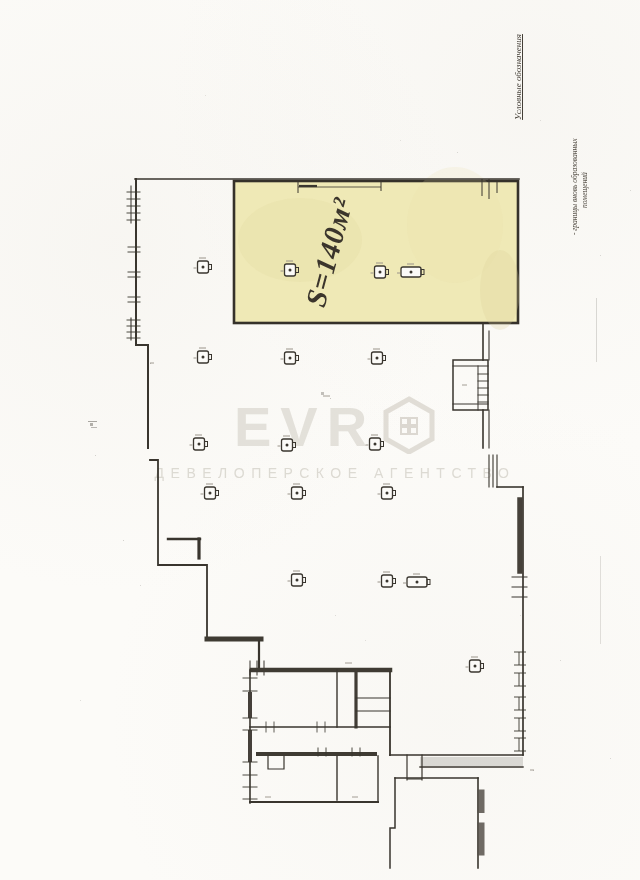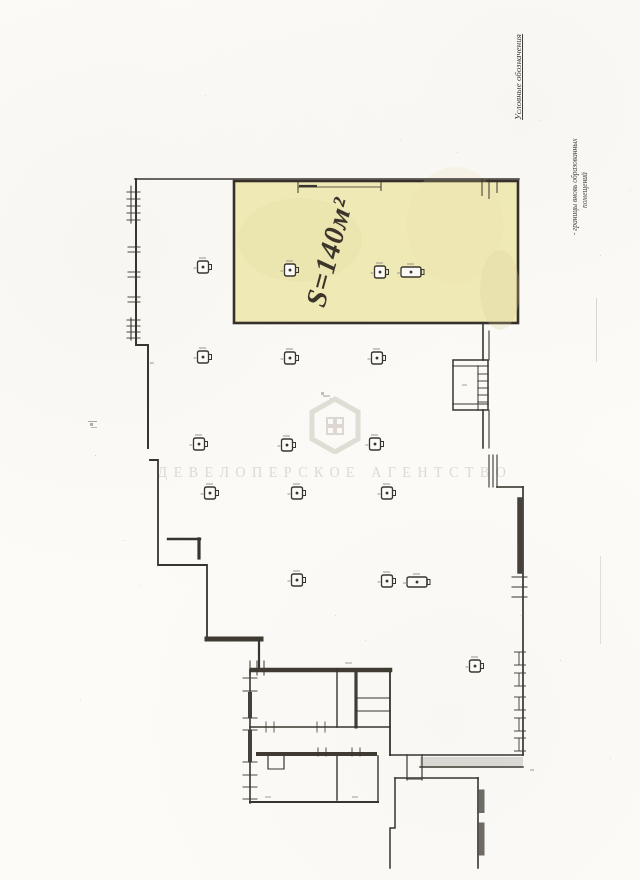--- a/index.html
+++ b/index.html
@@ -38,21 +38,21 @@
     position:absolute;left:130px;top:396px;width:410px;
     display:flex;flex-direction:column;align-items:center;
     pointer-events:none;
   }
   .wm-row{display:flex;align-items:center;gap:6px;}
   .wm-letters{
     font-family:"Liberation Sans",sans-serif;font-weight:700;font-size:56px;
     letter-spacing:9px;color:rgba(206,201,192,0.52);line-height:1;
   }
   .wm-sub{
-    margin-top:7px;font-family:Liberation Serif, serif;font-size:14px;
+    margin-top:7px;font-family:Liberation Sans, sans-serif;font-size:14px;
     letter-spacing:6.5px;color:rgba(199,194,185,0.58);white-space:nowrap;text-align:center;
   }
   .artifact{position:absolute;background:rgba(140,135,128,.3);}
   .noise{position:absolute;left:0;top:0;width:1px;height:1px;background:transparent;
     box-shadow:
       91px 424px 0 1px rgba(90,86,80,.45),
       95px 455px 0 0 rgba(120,115,108,.3),
       322px 393px 0 1px rgba(110,105,98,.4),
       330px 398px 0 0 rgba(110,105,98,.35),
       150px 363px 0 0 rgba(120,115,108,.35),
@@ -73,20 +73,21 @@
       533px 770px 0 0 rgba(120,115,108,.3);
   }
 </style>
 </head>
 <body>
 
 <div class="page">
 
   <div class="watermark">
     <div class="wm-row">
+      <span class="wm-letters">EVR</span>
       <span>
         <svg width="54" height="58" viewBox="0 0 54 58">
           <polygon points="27,3 50,16 50,43 27,56 4,43 4,16" fill="none" stroke="rgba(206,201,192,0.6)" stroke-width="5"></polygon>
           <g fill="none" stroke="rgba(206,201,192,0.7)" stroke-width="2">
             <rect x="19" y="22" width="7" height="7"></rect>
             <rect x="28" y="22" width="7" height="7"></rect>
             <rect x="19" y="31" width="7" height="7"></rect>
             <rect x="28" y="31" width="7" height="7"></rect>
           </g>
         </svg>

